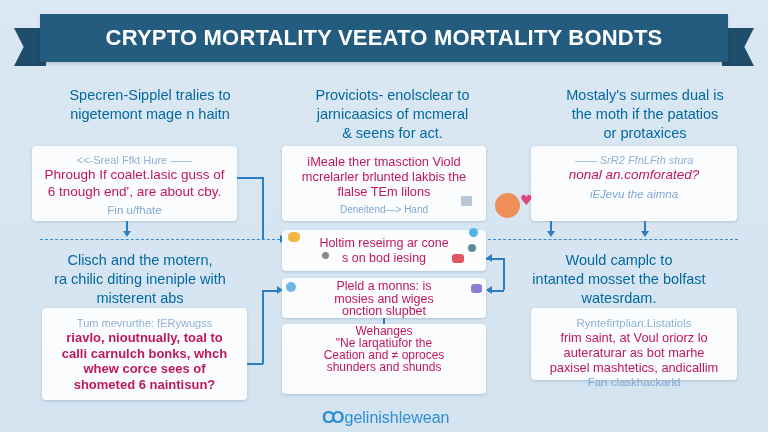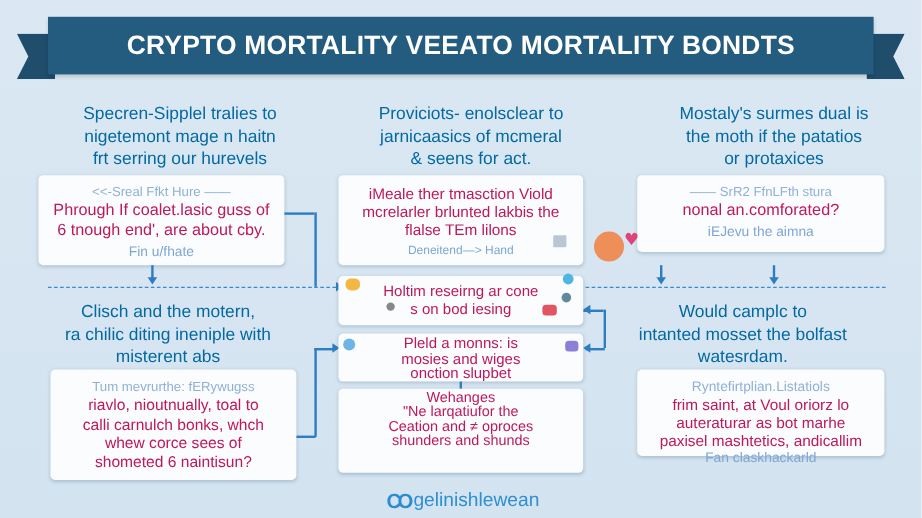--- a/index.html
+++ b/index.html
@@ -77,21 +77,20 @@
   <div class="banner-tail left"></div>
   <div class="banner-tail right"></div>
   <div class="banner-main">
     <span class="banner-title">CRYPTO MORTALITY VEEATO MORTALITY BONDTS</span>
   </div>
 </div>
 
 <div class="col-heading" style="left:30px;top:86px;width:240px;">
   <div>Specren-Sipplel tralies to</div>
   <div>nigetemont mage n haitn</div>
-  <div>frt serring our hurevels</div>
 </div>
 <div class="card" style="left:32px;top:146px;width:205px;height:75px;padding-top:7px;">
   <div class="sub">&lt;&lt;-Sreal Ffkt Hure ——</div>
   <div class="body">
     <div>Phrough If coalet.lasic guss of</div>
     <div>6 tnough end', are about cby.</div>
   </div>
   <div class="foot">Fin u/fhate</div>
 </div>
 
@@ -108,21 +107,21 @@
   </div>
   <div class="foot" style="font-size:10px;">Deneitend—&gt; Hand</div>
   <span style="position:absolute;right:14px;top:50px;width:11px;height:10px;background:#b9c7d4;border-radius:1px;"></span>
 </div>
 
 <div class="col-heading" style="left:525px;top:86px;width:240px;">
   <div>Mostaly's surmes dual is</div>
   <div>the moth if the patatios</div>
   <div>or protaxices</div>
 </div>
-<div class="card" style="left:531px;top:146px;width:206px;height:64px;padding-top:7px;">
+<div class="card" style="left:531px;top:146px;width:206px;height:75px;padding-top:7px;font-style:italic;">
   <div class="sub">—— SrR2 FfnLFth stura</div>
   <div class="body">
     <div>nonal an.comforated?</div>
   </div>
   <div class="foot">iEJevu the aimna</div>
 </div>
 
 <div class="dash" style="left:40px;top:239px;width:240px;"></div>
 <div class="dash" style="left:488px;top:239px;width:250px;"></div>
 
@@ -148,21 +147,21 @@
 <div class="line" style="left:262px;top:290px;width:16px;height:1.5px;"></div>
 <div class="arrow-right" style="left:277px;top:286px;"></div>
 
 <div class="col-heading" style="left:20px;top:251px;width:240px;">
   <div>Clisch and the motern,</div>
   <div>ra chilic diting ineniple with</div>
   <div>misterent abs</div>
 </div>
 <div class="card" style="left:42px;top:308px;width:205px;height:92px;padding-top:8px;">
   <div class="sub">Tum mevrurthe: fERywugss</div>
-  <div class="body" style="font-size:13px;line-height:15.5px;">
+  <div class="body" style="font-size:13px;line-height:15.5px;font-weight:bold;">
     <div>riavlo, nioutnually, toal to</div>
     <div>calli carnulch bonks, whch</div>
     <div>whew corce sees of</div>
     <div>shometed 6 naintisun?</div>
   </div>
 </div>
 
 <div class="card mid-card" style="left:282px;top:230px;width:204px;height:41px;padding-top:6px;">
   <div class="body">
     <div>Holtim reseirng ar cone</div>

